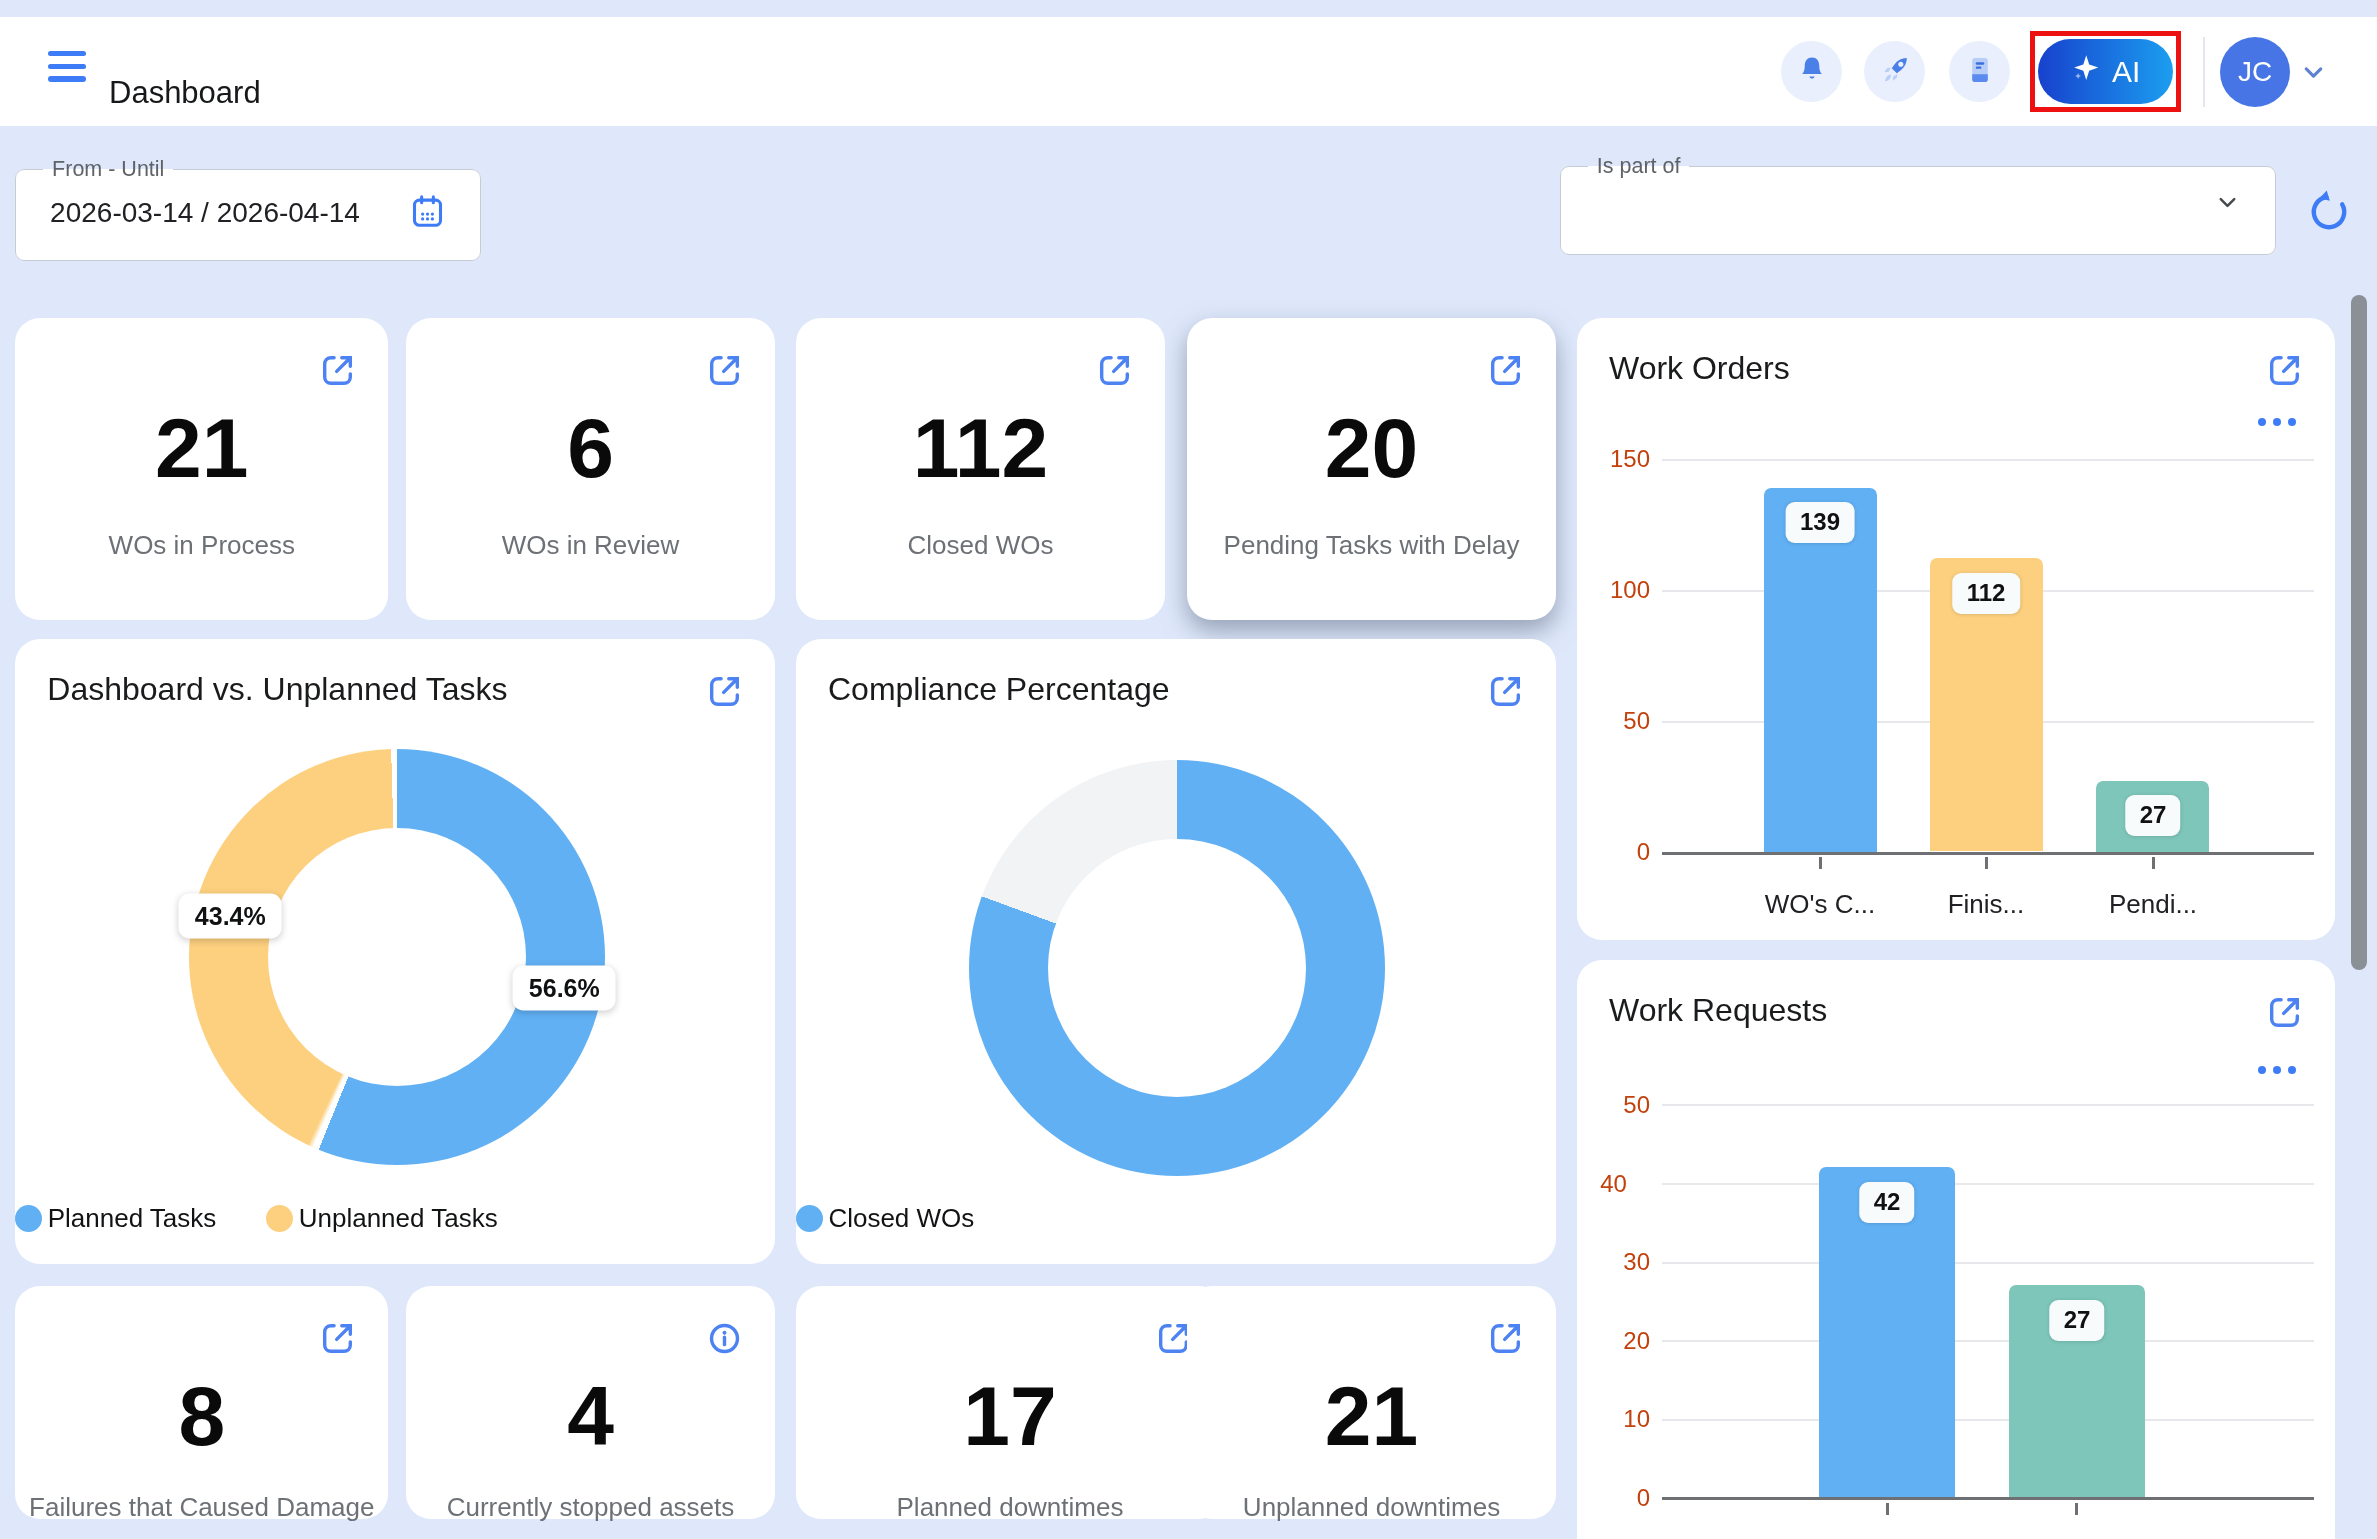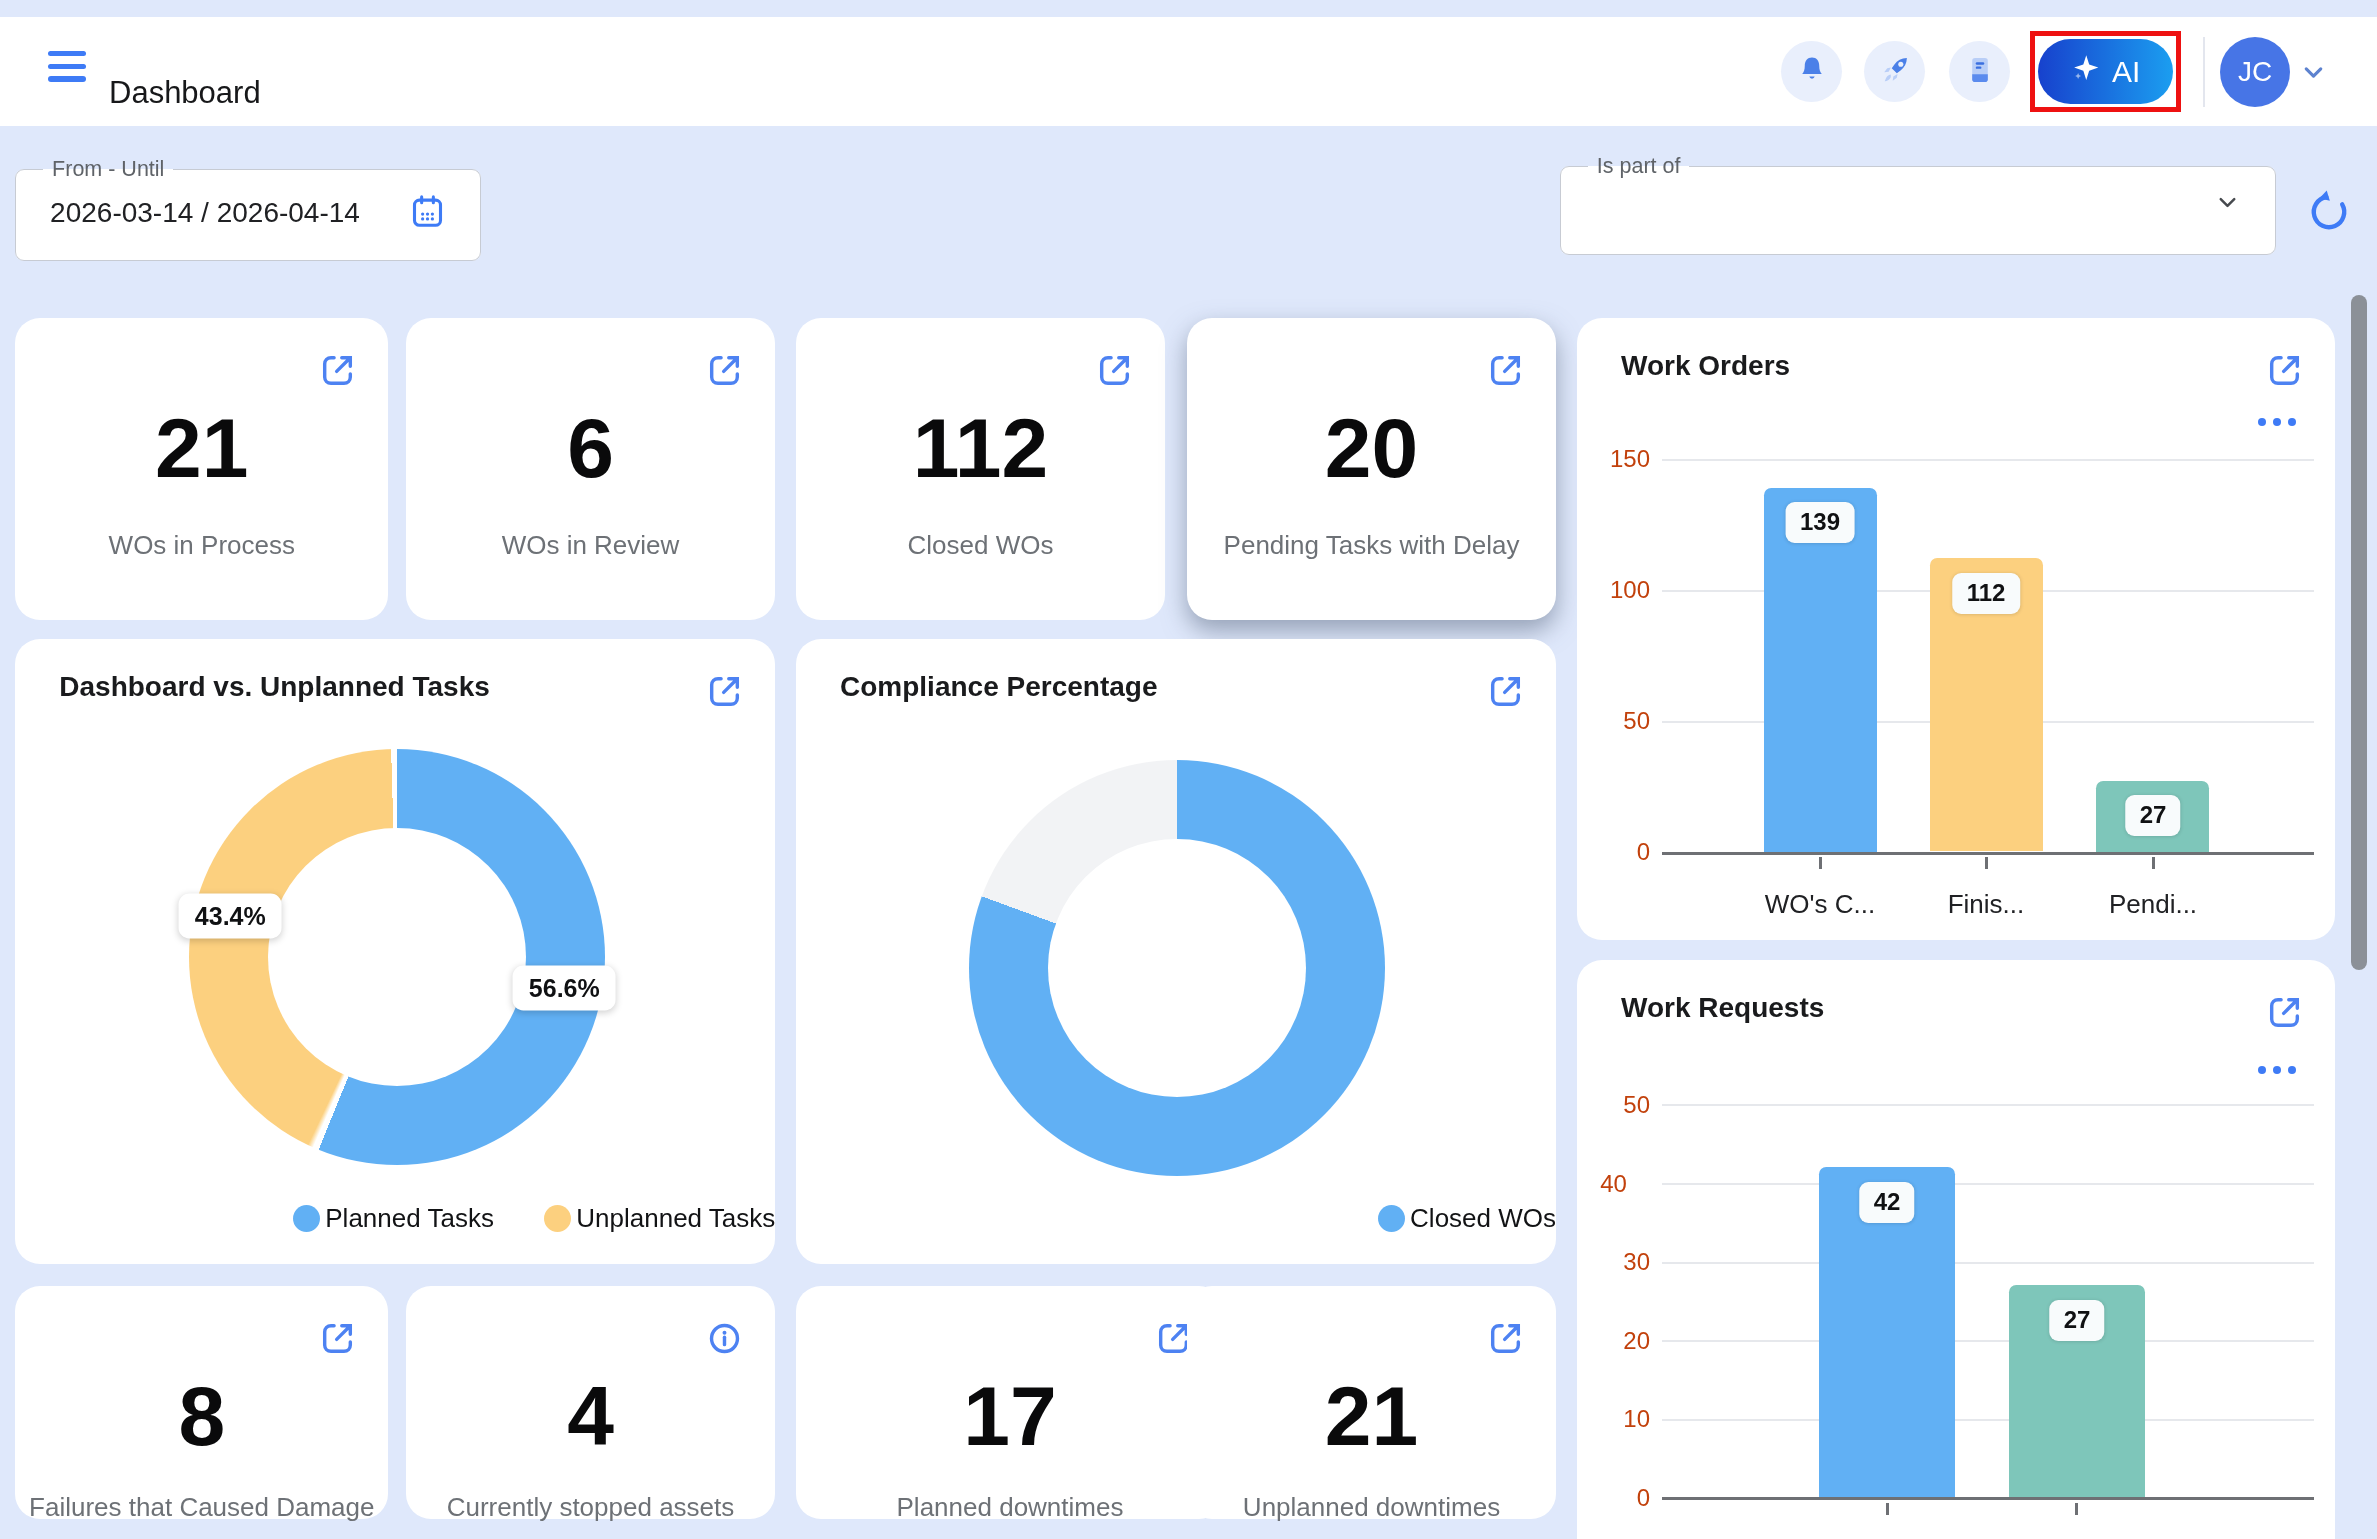--- a/index.html
+++ b/index.html
@@ -28,38 +28,38 @@
   .field-inner{display:flex;align-items:center;justify-content:space-between;padding:5.4px 23px 0 23px;}
   .f-value{font-size:28px;color:#202124;}
   
   .card{position:absolute;background:#fff;border-radius:25px;box-sizing:border-box;}
   .kpi-num{position:absolute;left:0;top:88px;width:100%;text-align:center;font-size:84px;font-weight:700;color:#0a0a0b;line-height:1;}
   .kpi-label{position:absolute;left:0;width:100%;text-align:center;font-size:26px;color:#6d7176;white-space:nowrap;}
   .kpi-top .kpi-label{top:212px;}
   .kpi-bot .kpi-label{top:206px;}
   .card-action{position:absolute;top:32px;right:30.5px;cursor:pointer;}
   .kpi.selected{box-shadow:0 10.8px 25px rgba(90,104,128,.55);}
-  .chart-title{position:absolute;left:44px;top:32px;font-size:28px;font-weight:700;color:#1a1b1d;}
+  .chart-title{position:absolute;left:32px;top:32px;font-size:32px;font-weight:400;color:#1a1b1d;}
   .dots{position:absolute;right:39px;top:100px;display:flex;gap:7.2px;cursor:pointer;}
   .dots i{width:8px;height:8px;border-radius:50%;background:#3e7bf6;}
   
   .gridline{position:absolute;height:1.8px;background:#e6e8ec;}
   .axisline{position:absolute;height:2.7px;background:#6e7074;}
   .ytick{position:absolute;text-align:right;font-size:24px;color:#c2410c;}
   .bar{position:absolute;border-radius:7.2px 7.2px 0 0;}
   .bar-badge{position:absolute;transform:translateX(-50%);background:#f8fbfc;border-radius:9px;
              padding:6.3px 14.4px;font-size:24px;font-weight:700;color:#101113;box-shadow:0 0.9px 3.6px rgba(0,0,0,.12);}
   .xtickmark{position:absolute;width:2.7px;height:11.7px;background:#6e7074;}
   .xcat{position:absolute;width:233px;transform:translateX(-50%);text-align:center;font-size:26px;color:#202124;}
   .donut{position:absolute;border-radius:50%;}
   .donut-hole{position:absolute;background:#fff;border-radius:50%;}
   .donut-badge{position:absolute;transform:translate(-50%,-50%);background:#fff;border-radius:10.8px;
                padding:8px 16px;font-size:25px;font-weight:700;color:#101113;box-shadow:0 1.8px 7.2px rgba(0,0,0,.18);}
   .donut-center{position:absolute;font-size:61px;font-weight:700;color:#0a0a0b;transform:translate(-50%,-50%);}
-  .legend{position:absolute;left:0;bottom:30.5px;width:100%;display:flex;justify-content:flex-end;gap:50px;}
+  .legend{position:absolute;left:0;bottom:30.5px;width:100%;display:flex;justify-content:flex-start;gap:50px;}
   .legend-item{display:flex;align-items:center;gap:5.4px;font-size:26px;color:#121315;}
   .legend-dot{width:27px;height:27px;border-radius:50%;}
   
   .scroll-thumb{position:absolute;left:2351px;top:278px;width:16px;height:675px;border-radius:9px;background:#8b9097;cursor:pointer;}
   .refresh-btn{position:absolute;left:2302px;top:169px;width:54px;height:54px;background:none;border:none;cursor:pointer;padding:0;}
 </style>
 </head>
 <body>
 
 <div id="board">

